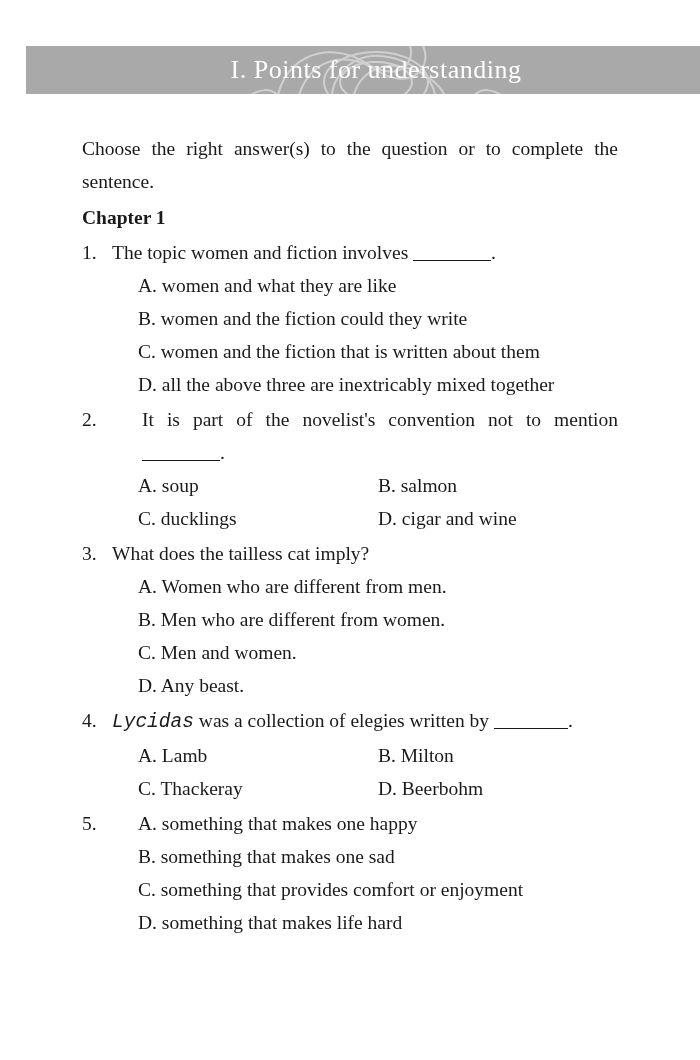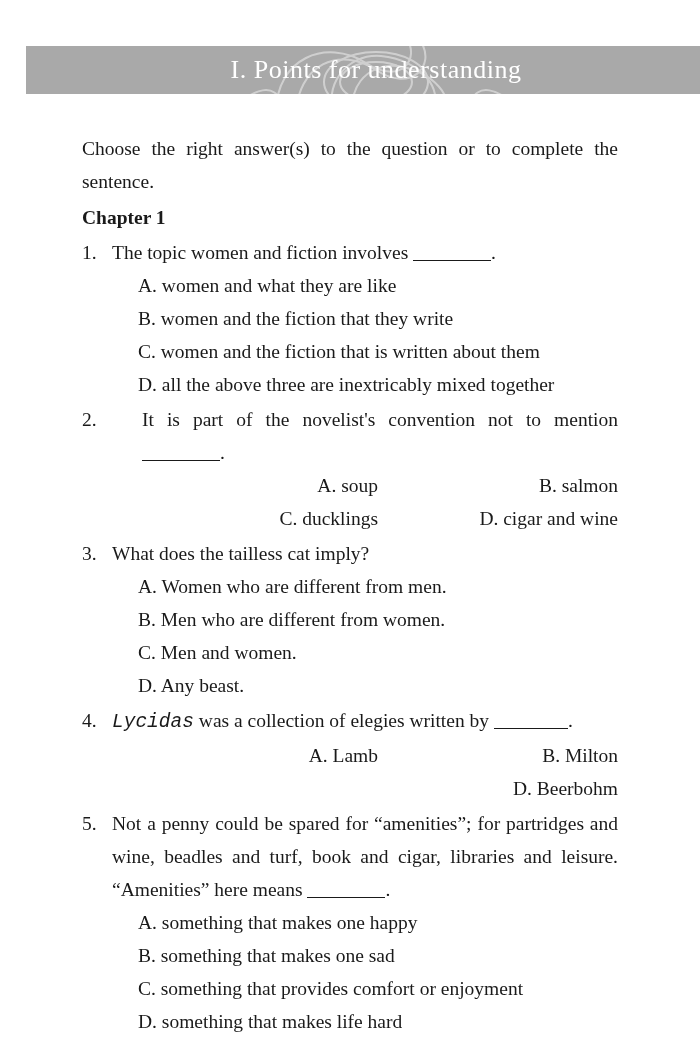--- a/index.html
+++ b/index.html
@@ -114,21 +114,20 @@
     line-height: 33px;
   }
   .options.two-col {
     display: block;
   }
   .opt-row {
     display: flex;
   }
   .opt-row .option {
     flex: 0 0 50%;
-    text-align: right;
   }
   .opt-row .option:last-child {
     flex: 1 1 auto;
   }
 </style>
 </head>
 <body>
 
 <div class="page">
 
@@ -153,21 +152,21 @@
     <p class="instruction">Choose the right answer(s) to the question or to complete the sentence.</p>
 
     <div class="chapter-heading">Chapter 1</div>
 
     <div class="question">
       <div class="q-num">1.</div>
       <div class="q-body">
         <div class="q-stem"><span>The topic women and fiction involves </span><span class="blank"></span><span>.</span></div>
         <div class="options">
           <div class="option">A. women and what they are like</div>
-          <div class="option">B. women and the fiction that they write</div>
+          <div class="option">B. women and the fiction could they write</div>
           <div class="option">C. women and the fiction that is written about them</div>
           <div class="option">D. all the above three are inextricably mixed together</div>
         </div>
       </div>
     </div>
 
     <div class="question">
       <div class="q-num">2.</div>
       <div class="q-body">
         <div class="q-stem justified"><span>It is part of the novelist's convention not to mention </span><span class="blank"></span><span>.</span></div>
@@ -200,30 +199,30 @@
     <div class="question">
       <div class="q-num">4.</div>
       <div class="q-body">
         <div class="q-stem"><em>Lycidas</em><span> was a collection of elegies written by </span><span class="blank short"></span><span>.</span></div>
         <div class="options two-col">
           <div class="opt-row">
             <div class="option">A. Lamb</div>
             <div class="option">B. Milton</div>
           </div>
           <div class="opt-row">
+            <div class="option">C. Thackeray</div>
             <div class="option">D. Beerbohm</div>
           </div>
         </div>
       </div>
     </div>
 
     <div class="question">
       <div class="q-num">5.</div>
       <div class="q-body">
-        <div class="q-stem"><span>Not a penny could be spared for “amenities”; for partridges and wine, beadles and turf, book and cigar, libraries and leisure. “Amenities” here means </span><span class="blank"></span><span>.</span></div>
         <div class="options">
           <div class="option">A. something that makes one happy</div>
           <div class="option">B. something that makes one sad</div>
           <div class="option">C. something that provides comfort or enjoyment</div>
           <div class="option">D. something that makes life hard</div>
         </div>
       </div>
     </div>
 
   </div>

